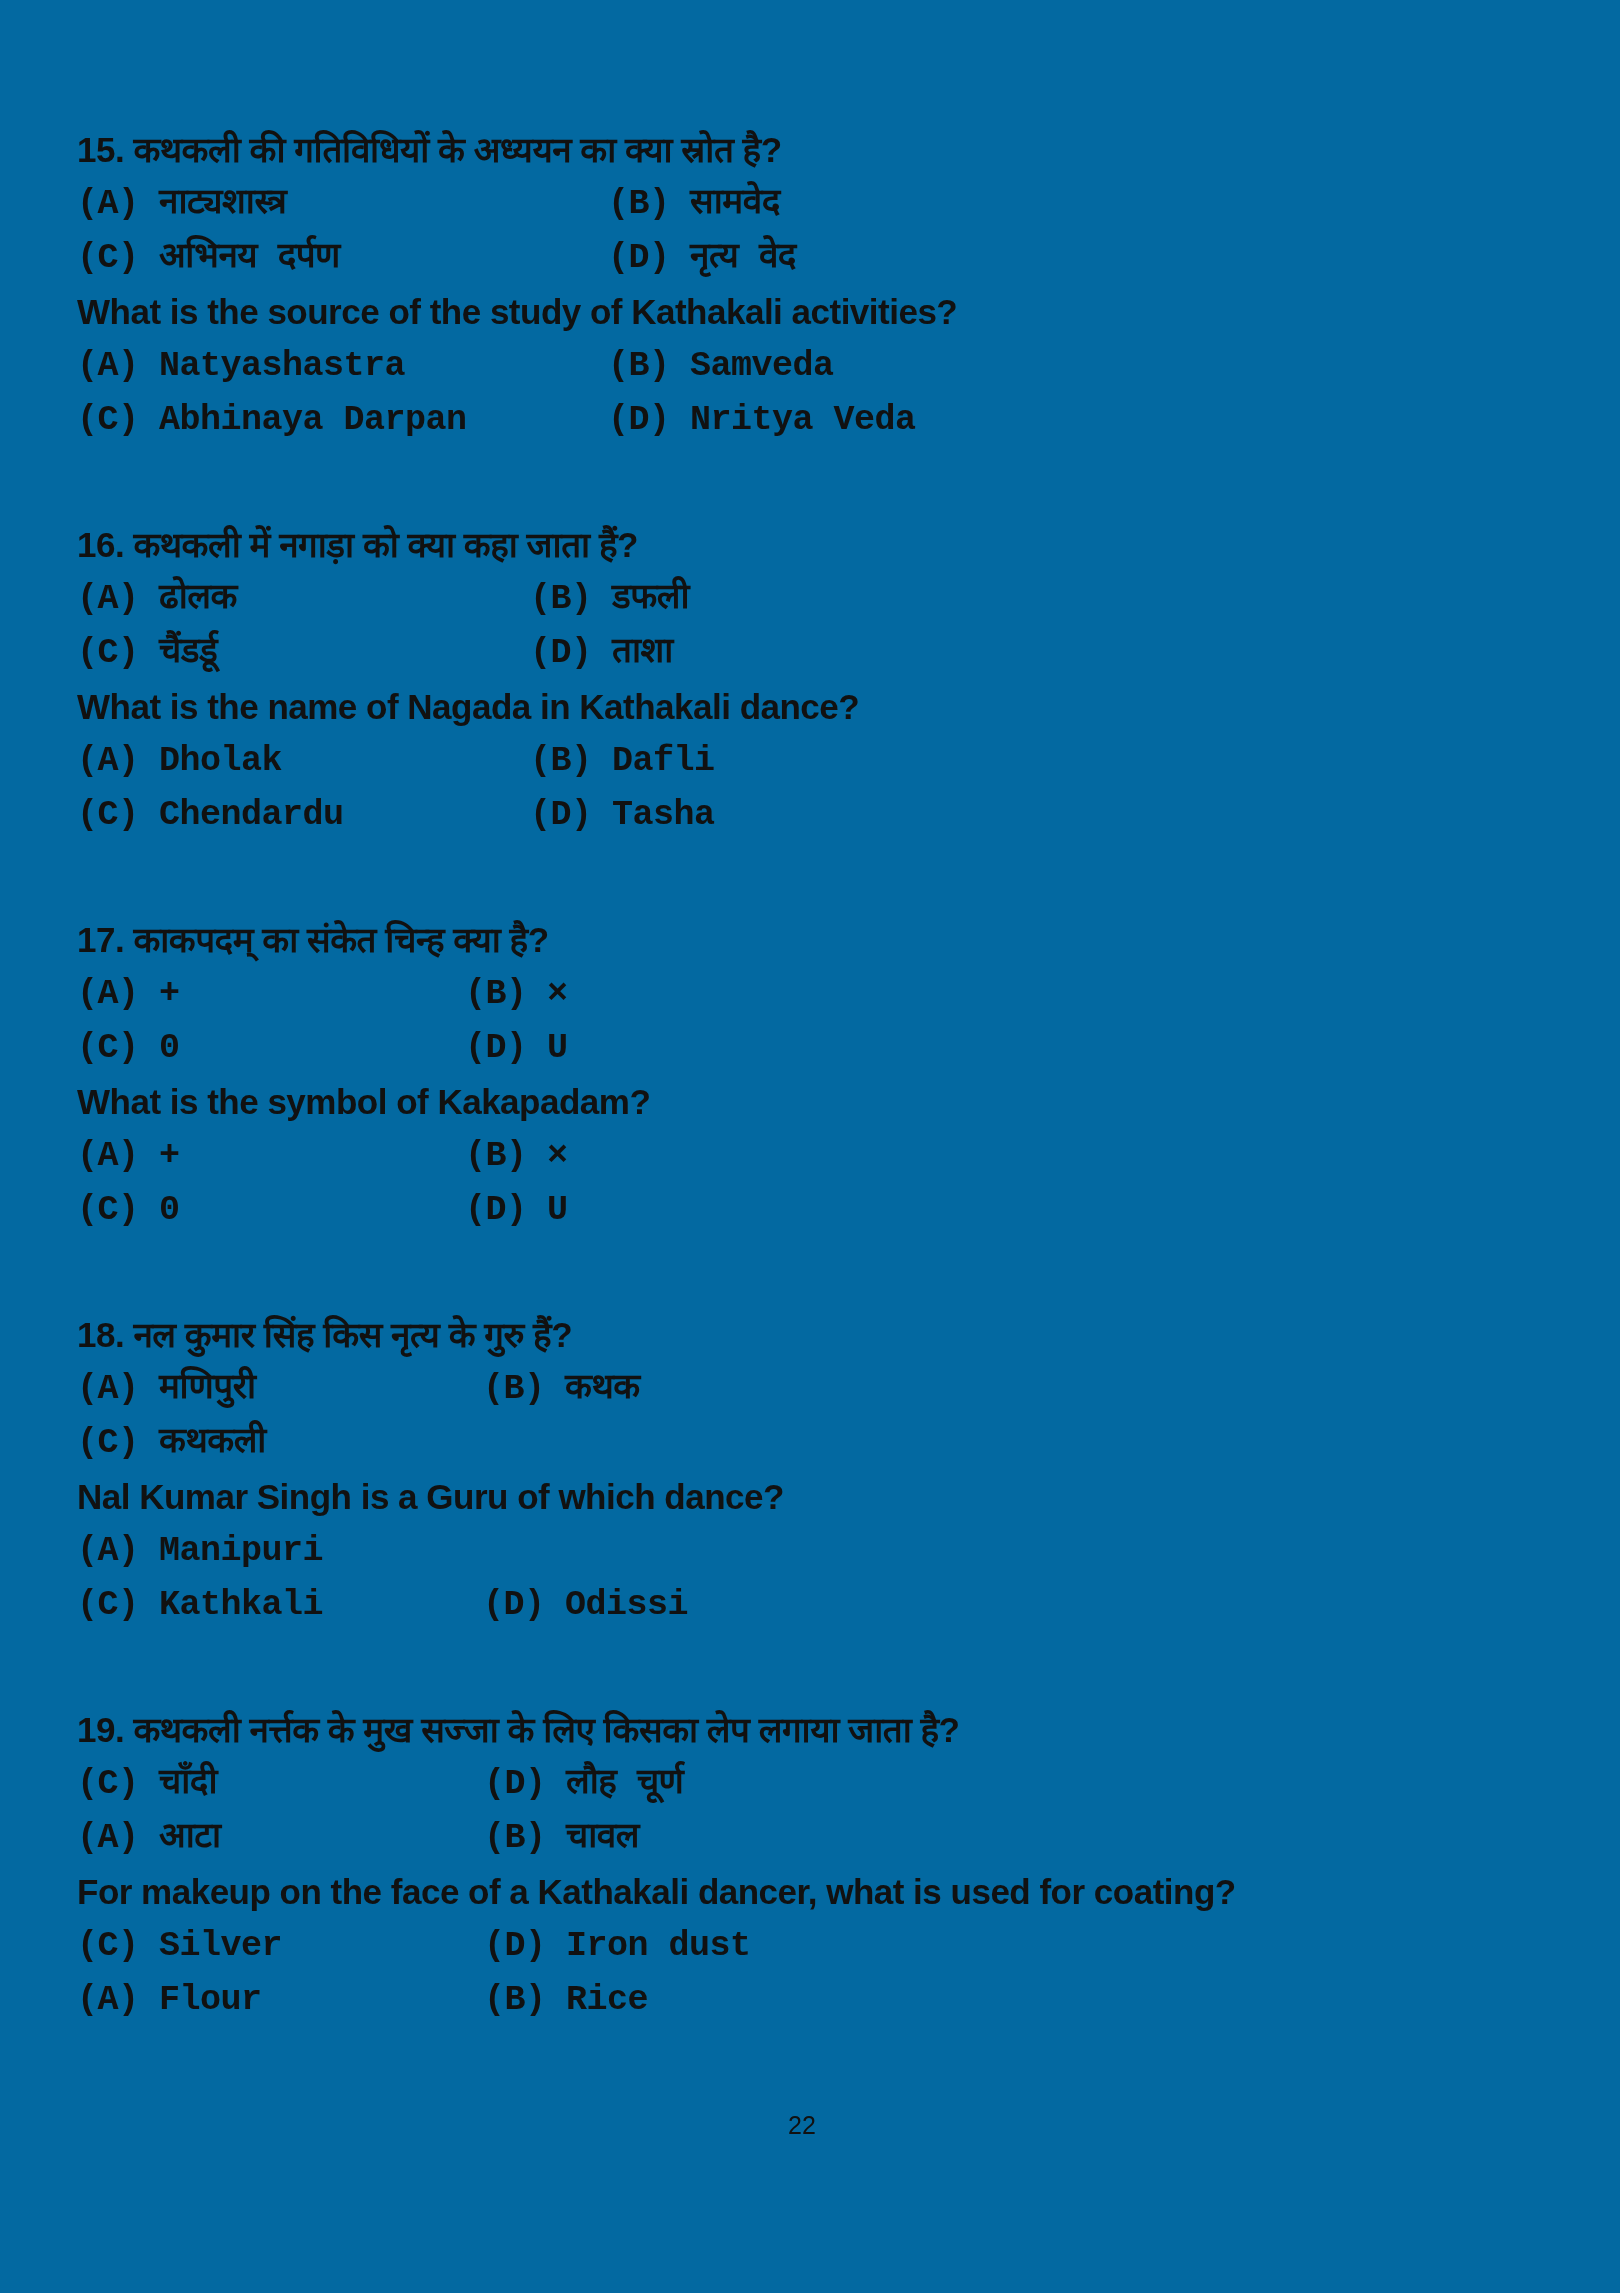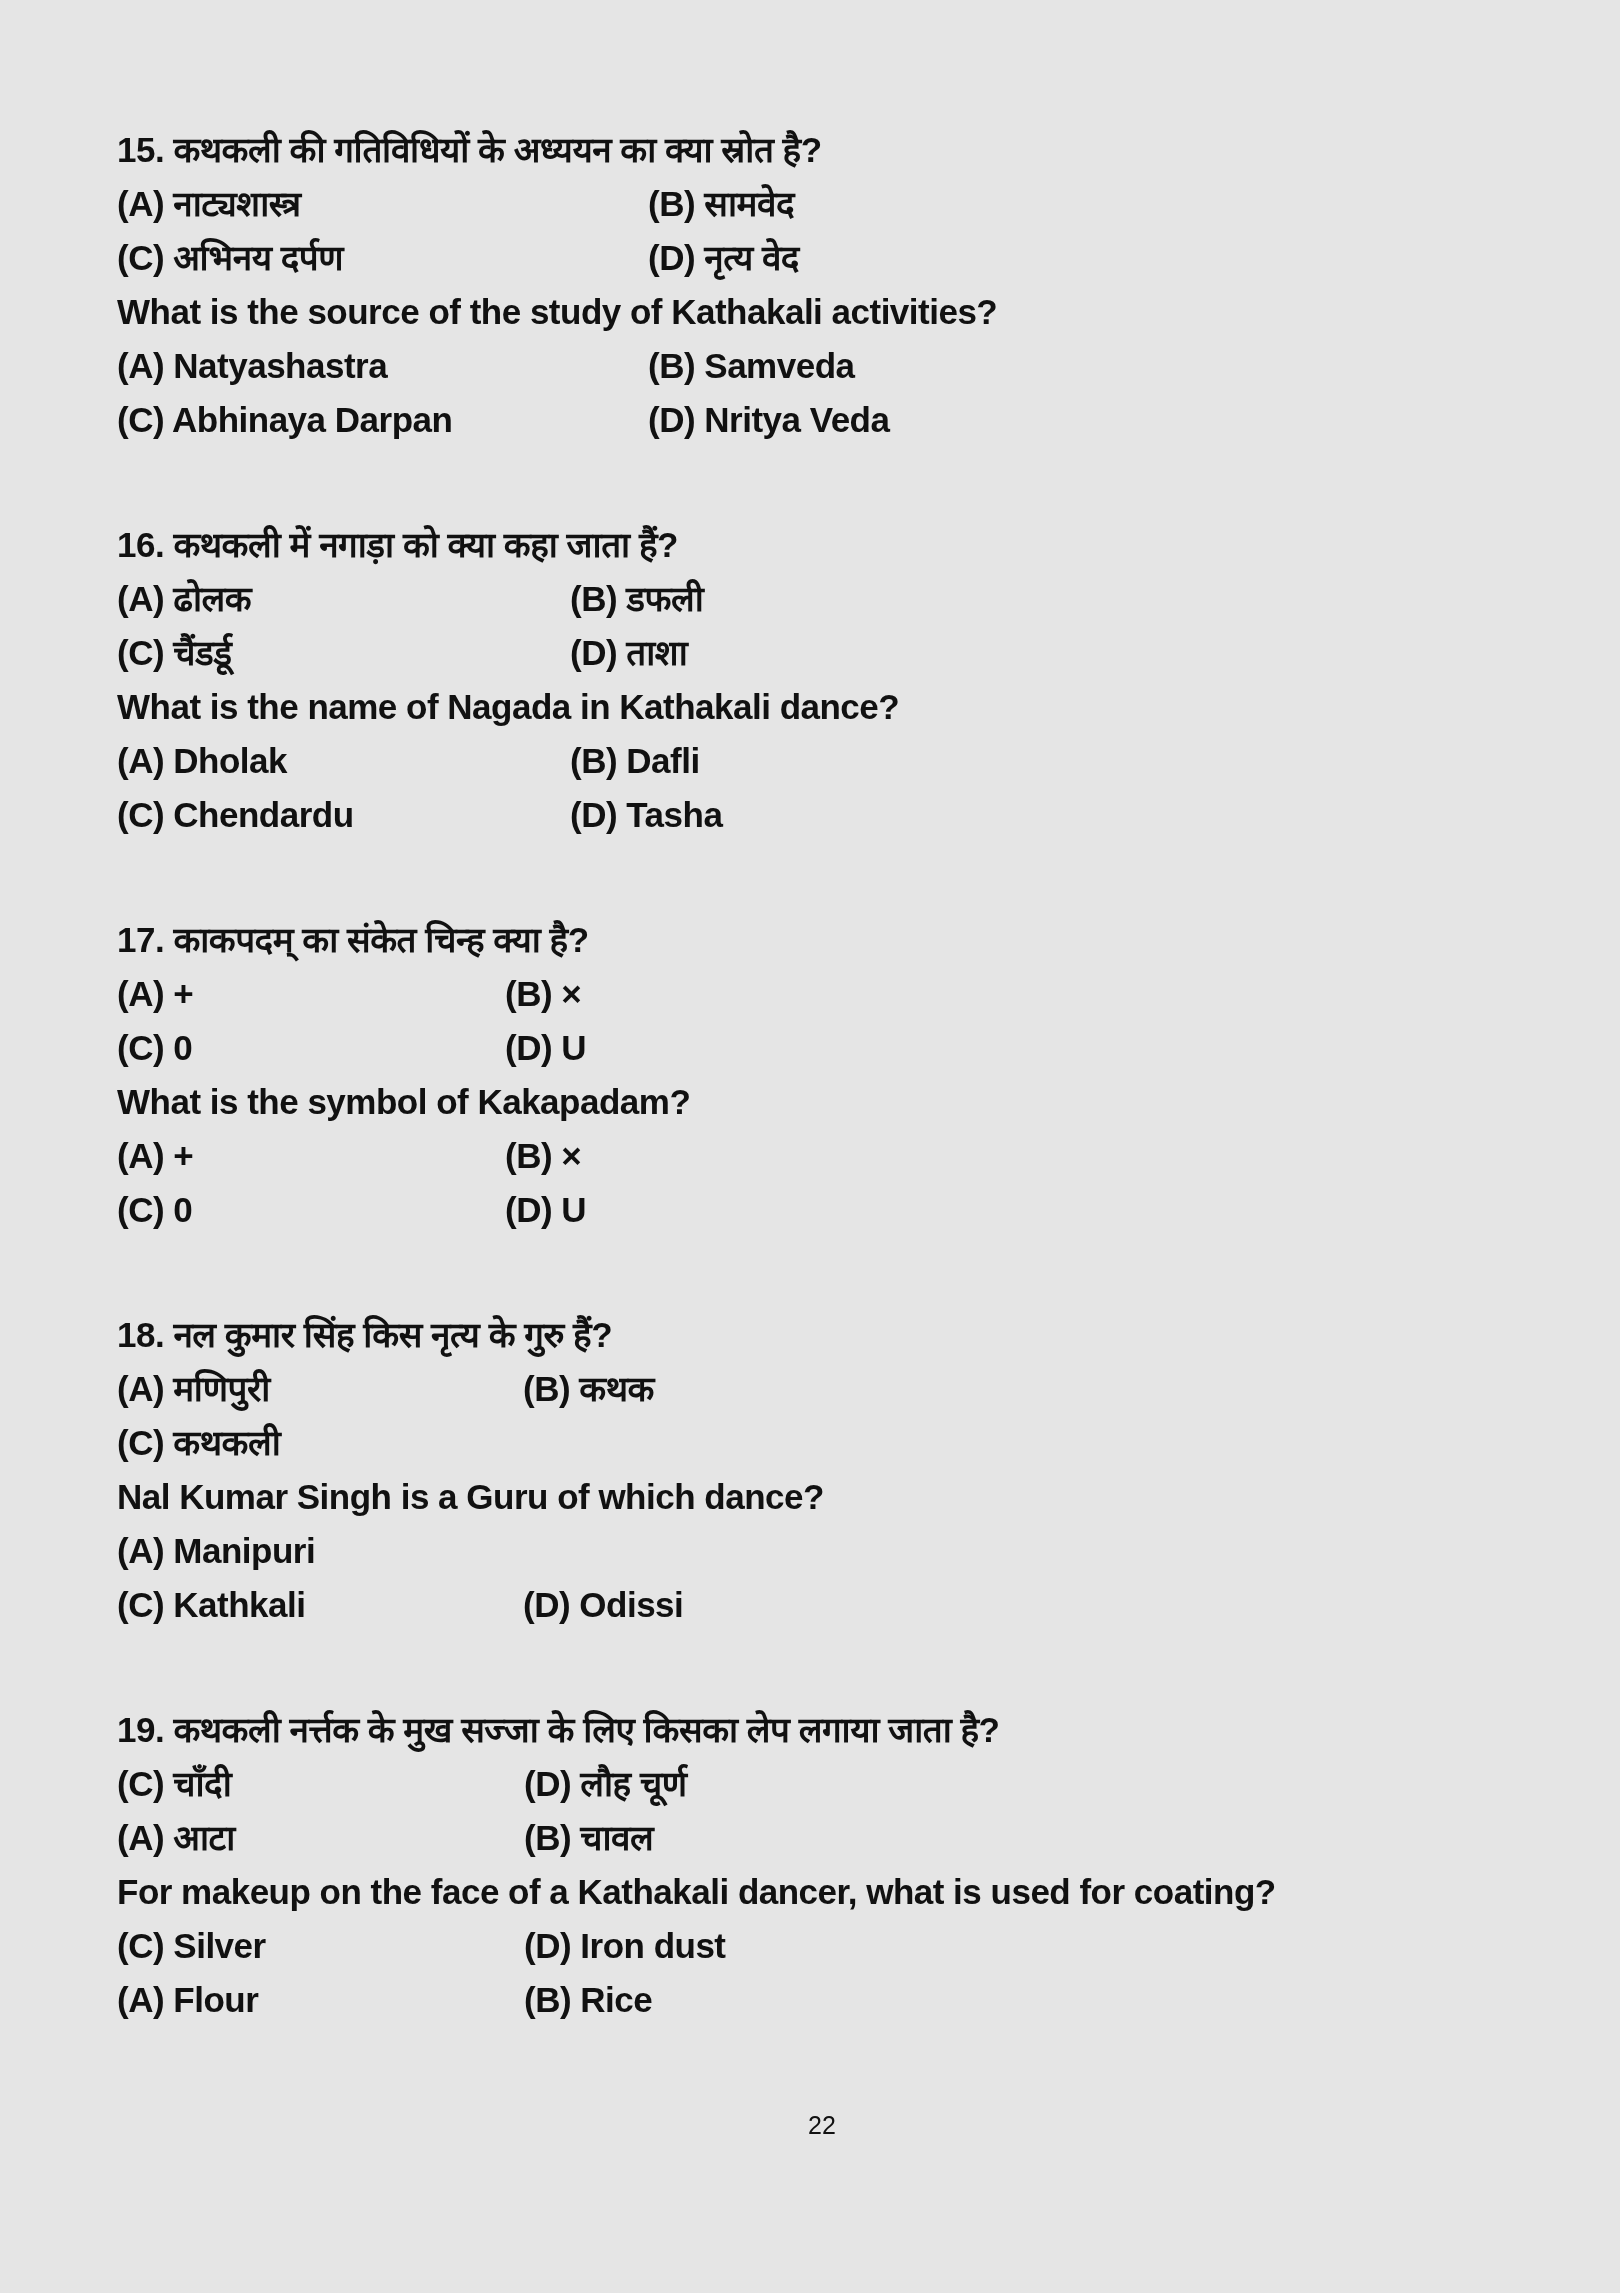--- a/index.html
+++ b/index.html
@@ -12,38 +12,39 @@
     height: 2294px;
     font-family: "Liberation Sans", "DejaVu Sans", sans-serif;
     font-weight: 700;
     color: #111111;
     overflow: hidden;
   }
   .page {
     box-sizing: border-box;
     width: 1620px;
     height: 2294px;
-    padding: 123px 93px 0 117px;
-    background: #e5e5e5;
+    padding: 123px 93px 0 77px;
+    background: #0369a1;
   }
   .question-block {
     margin: 0 0 71px 0;
   }
   .q-line {
     margin: 0;
     font-size: 35px;
     line-height: 54px;
     letter-spacing: -0.5px;
     white-space: normal;
   }
   .opt-row {
     display: flex;
     font-size: 35px;
     line-height: 54px;
     letter-spacing: -0.5px;
+    font-family: Liberation Mono, monospace;
   }
   .opt-row .col1 {
     flex: 0 0 var(--col1, 412px);
     width: var(--col1, 412px);
   }
   .opt-row .col2 {
     flex: 1 1 auto;
   }
   .page-number {
     margin: 0;

